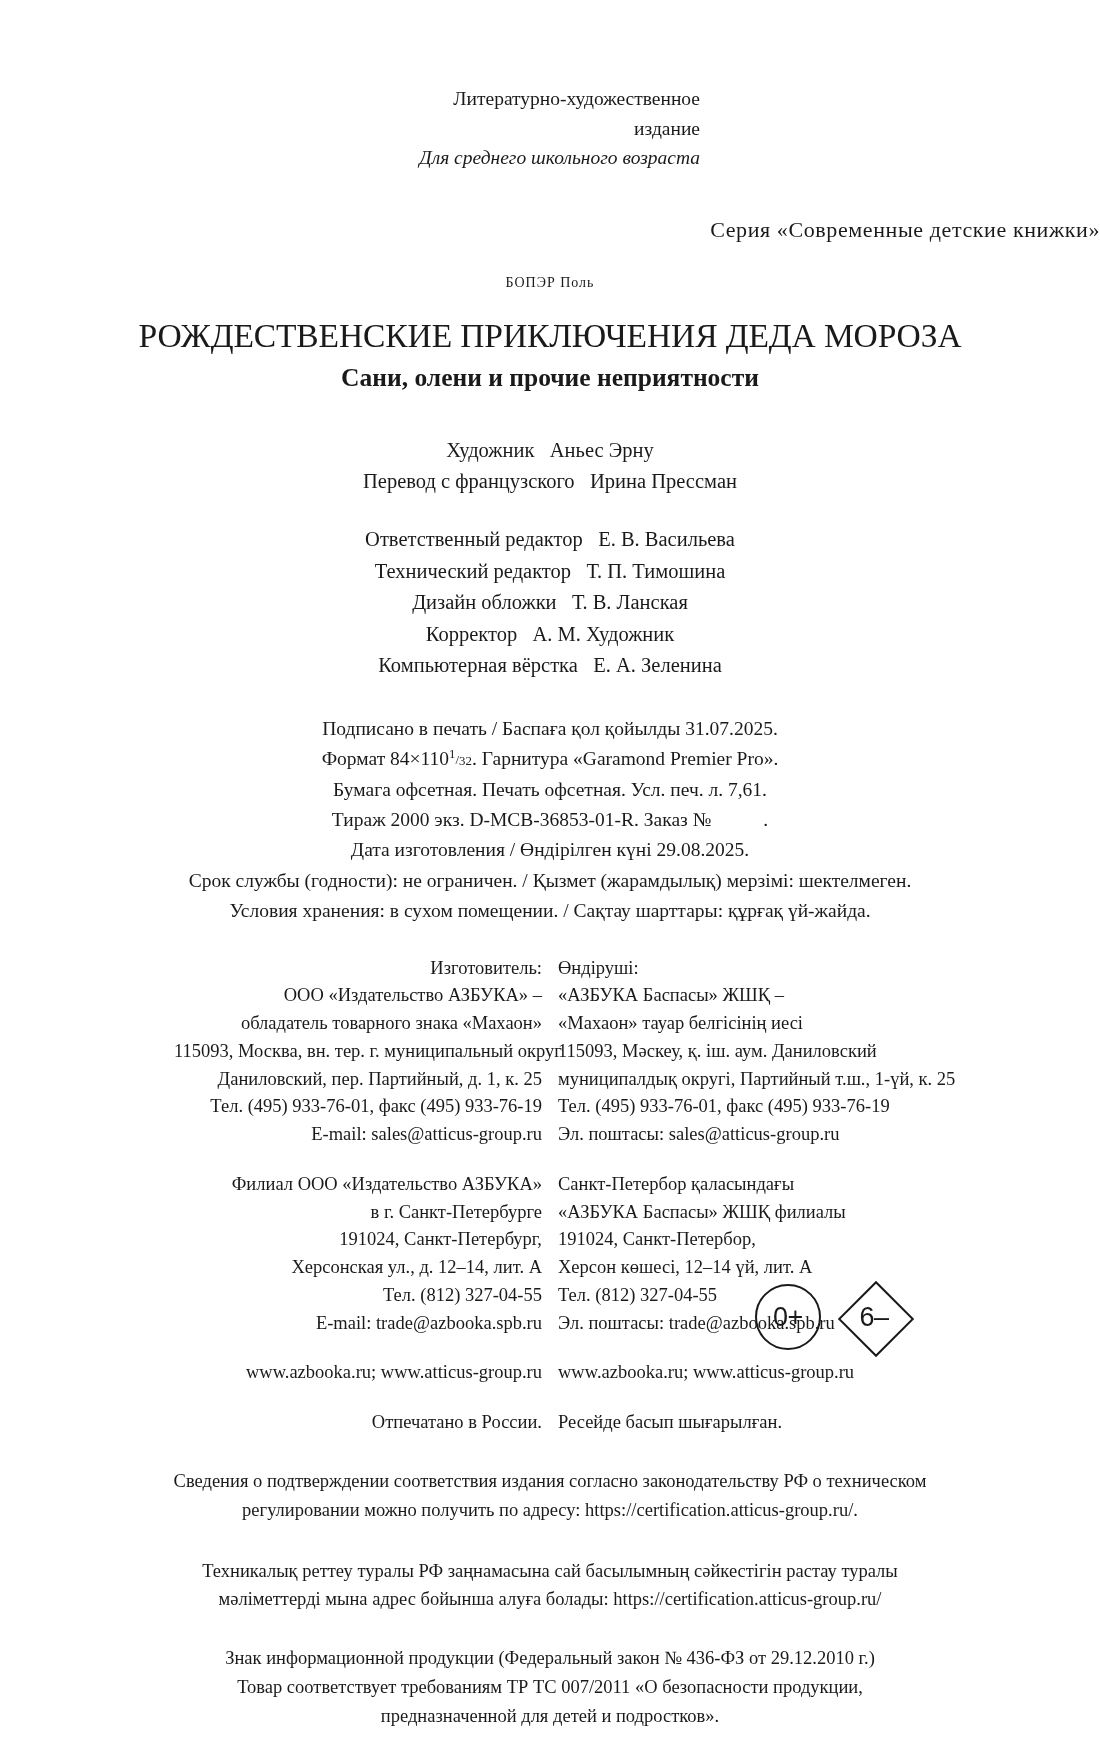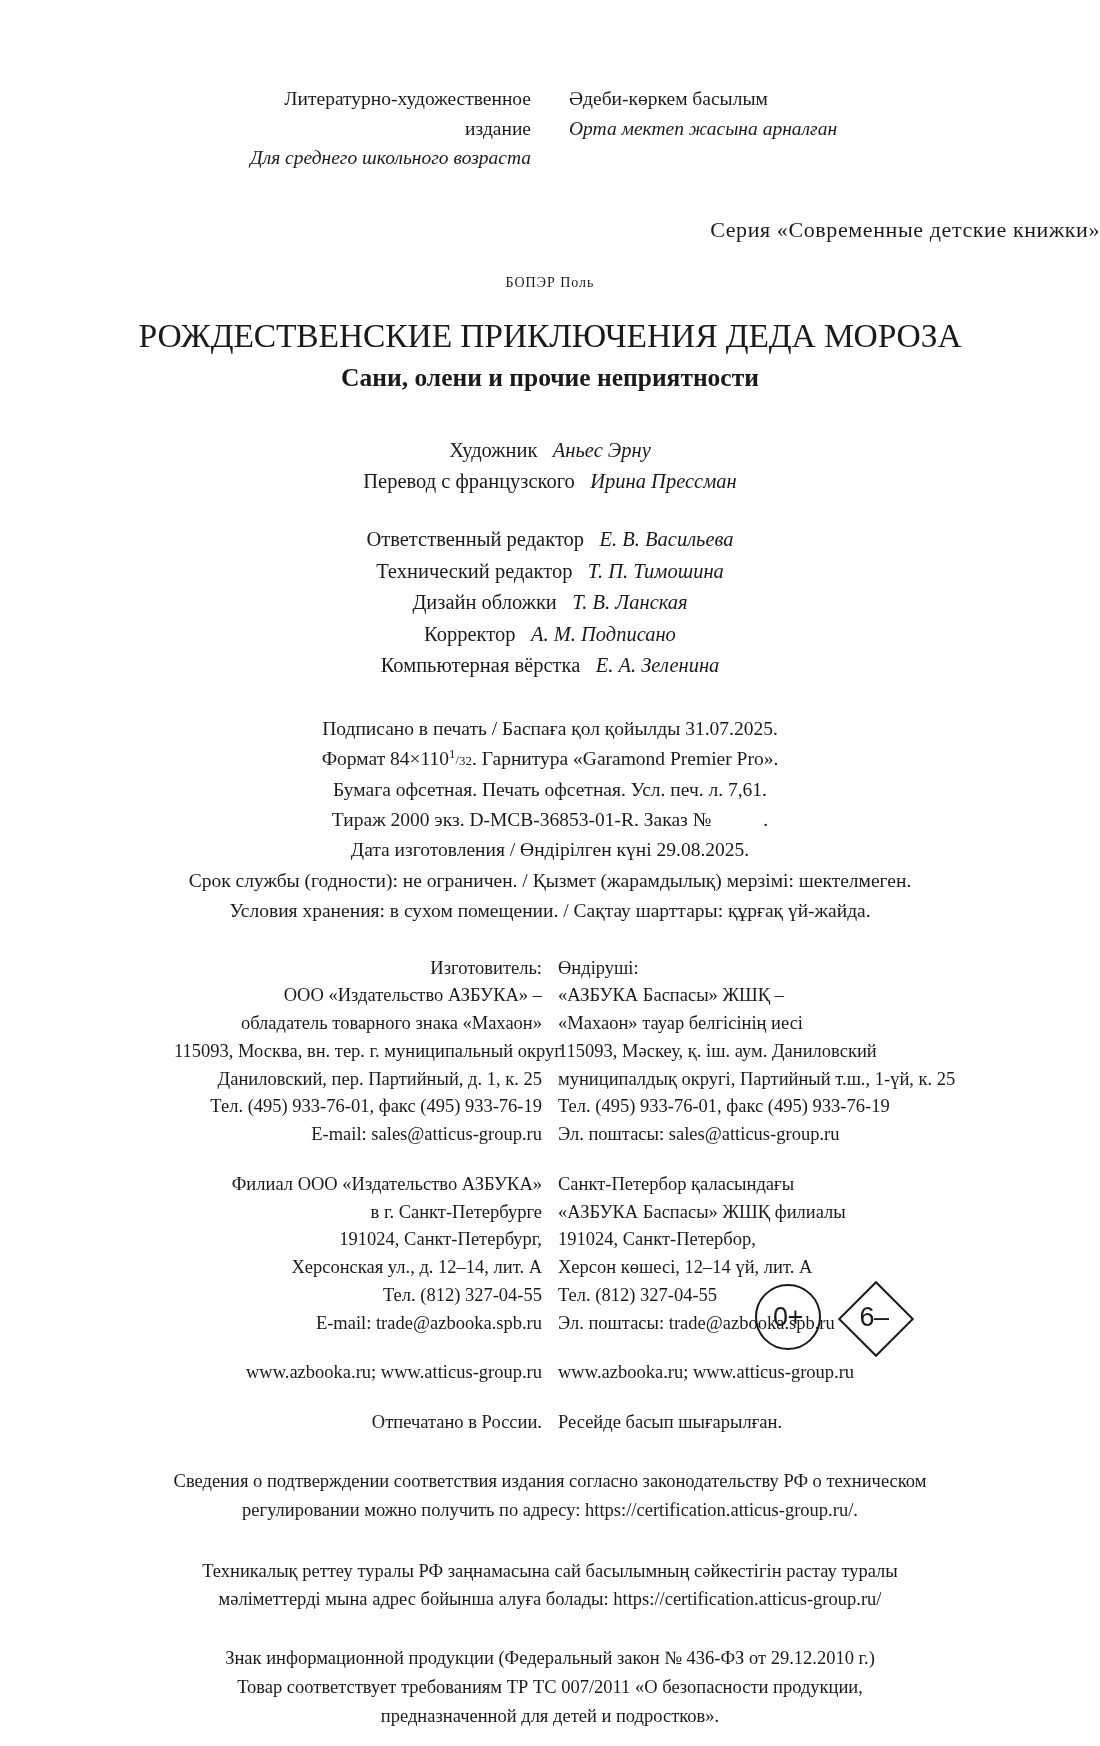--- a/index.html
+++ b/index.html
@@ -69,21 +69,21 @@
   }
 
   
   .credits {
     text-align: center;
     font-size: 20.5px;
     line-height: 1.54;
     margin-top: 42px;
   }
   .credits .grp2 { margin-top: 26px; }
-  .credits .nm { font-style: italic; }
+  .credits .nm { }
   .credits .row { white-space: nowrap; }
 
   
   .printdata {
     text-align: center;
     font-size: 19.5px;
     line-height: 1.56;
     margin-top: 32px;
   }
   .printdata .row { white-space: nowrap; }
@@ -187,24 +187,20 @@
 <body>
 
 <div class="page">
   <div class="content">
 
     <div class="edition-head">
       <div class="col-ru">
         <div>Литературно-художественное издание</div>
         <div class="ital">Для среднего школьного возраста</div>
       </div>
-      <div class="col-kz">
-        <div>Әдеби-көркем басылым</div>
-        <div class="ital">Орта мектеп жасына арналған</div>
-      </div>
     </div>
 
     <div class="series">Серия «Современные детские книжки»</div>
 
     <div class="author">БОПЭР Поль</div>
 
     <div class="book-title">РОЖДЕСТВЕНСКИЕ ПРИКЛЮЧЕНИЯ ДЕДА МОРОЗА</div>
     <div class="book-subtitle">Сани, олени и прочие неприятности</div>
 
     <div class="credits">
@@ -232,21 +228,21 @@
           <span class="nm">Т. П. Тимошина</span>
         </div>
         <div class="row">
           <span>Дизайн обложки</span>
           <span>&nbsp;</span>
           <span class="nm">Т. В. Ланская</span>
         </div>
         <div class="row">
           <span>Корректор</span>
           <span>&nbsp;</span>
-          <span class="nm">А. М. Подписано</span>
+          <span class="nm">А. М. Художник</span>
         </div>
         <div class="row">
           <span>Компьютерная вёрстка</span>
           <span>&nbsp;</span>
           <span class="nm">Е. А. Зеленина</span>
         </div>
       </div>
     </div>
 
     <div class="printdata">

